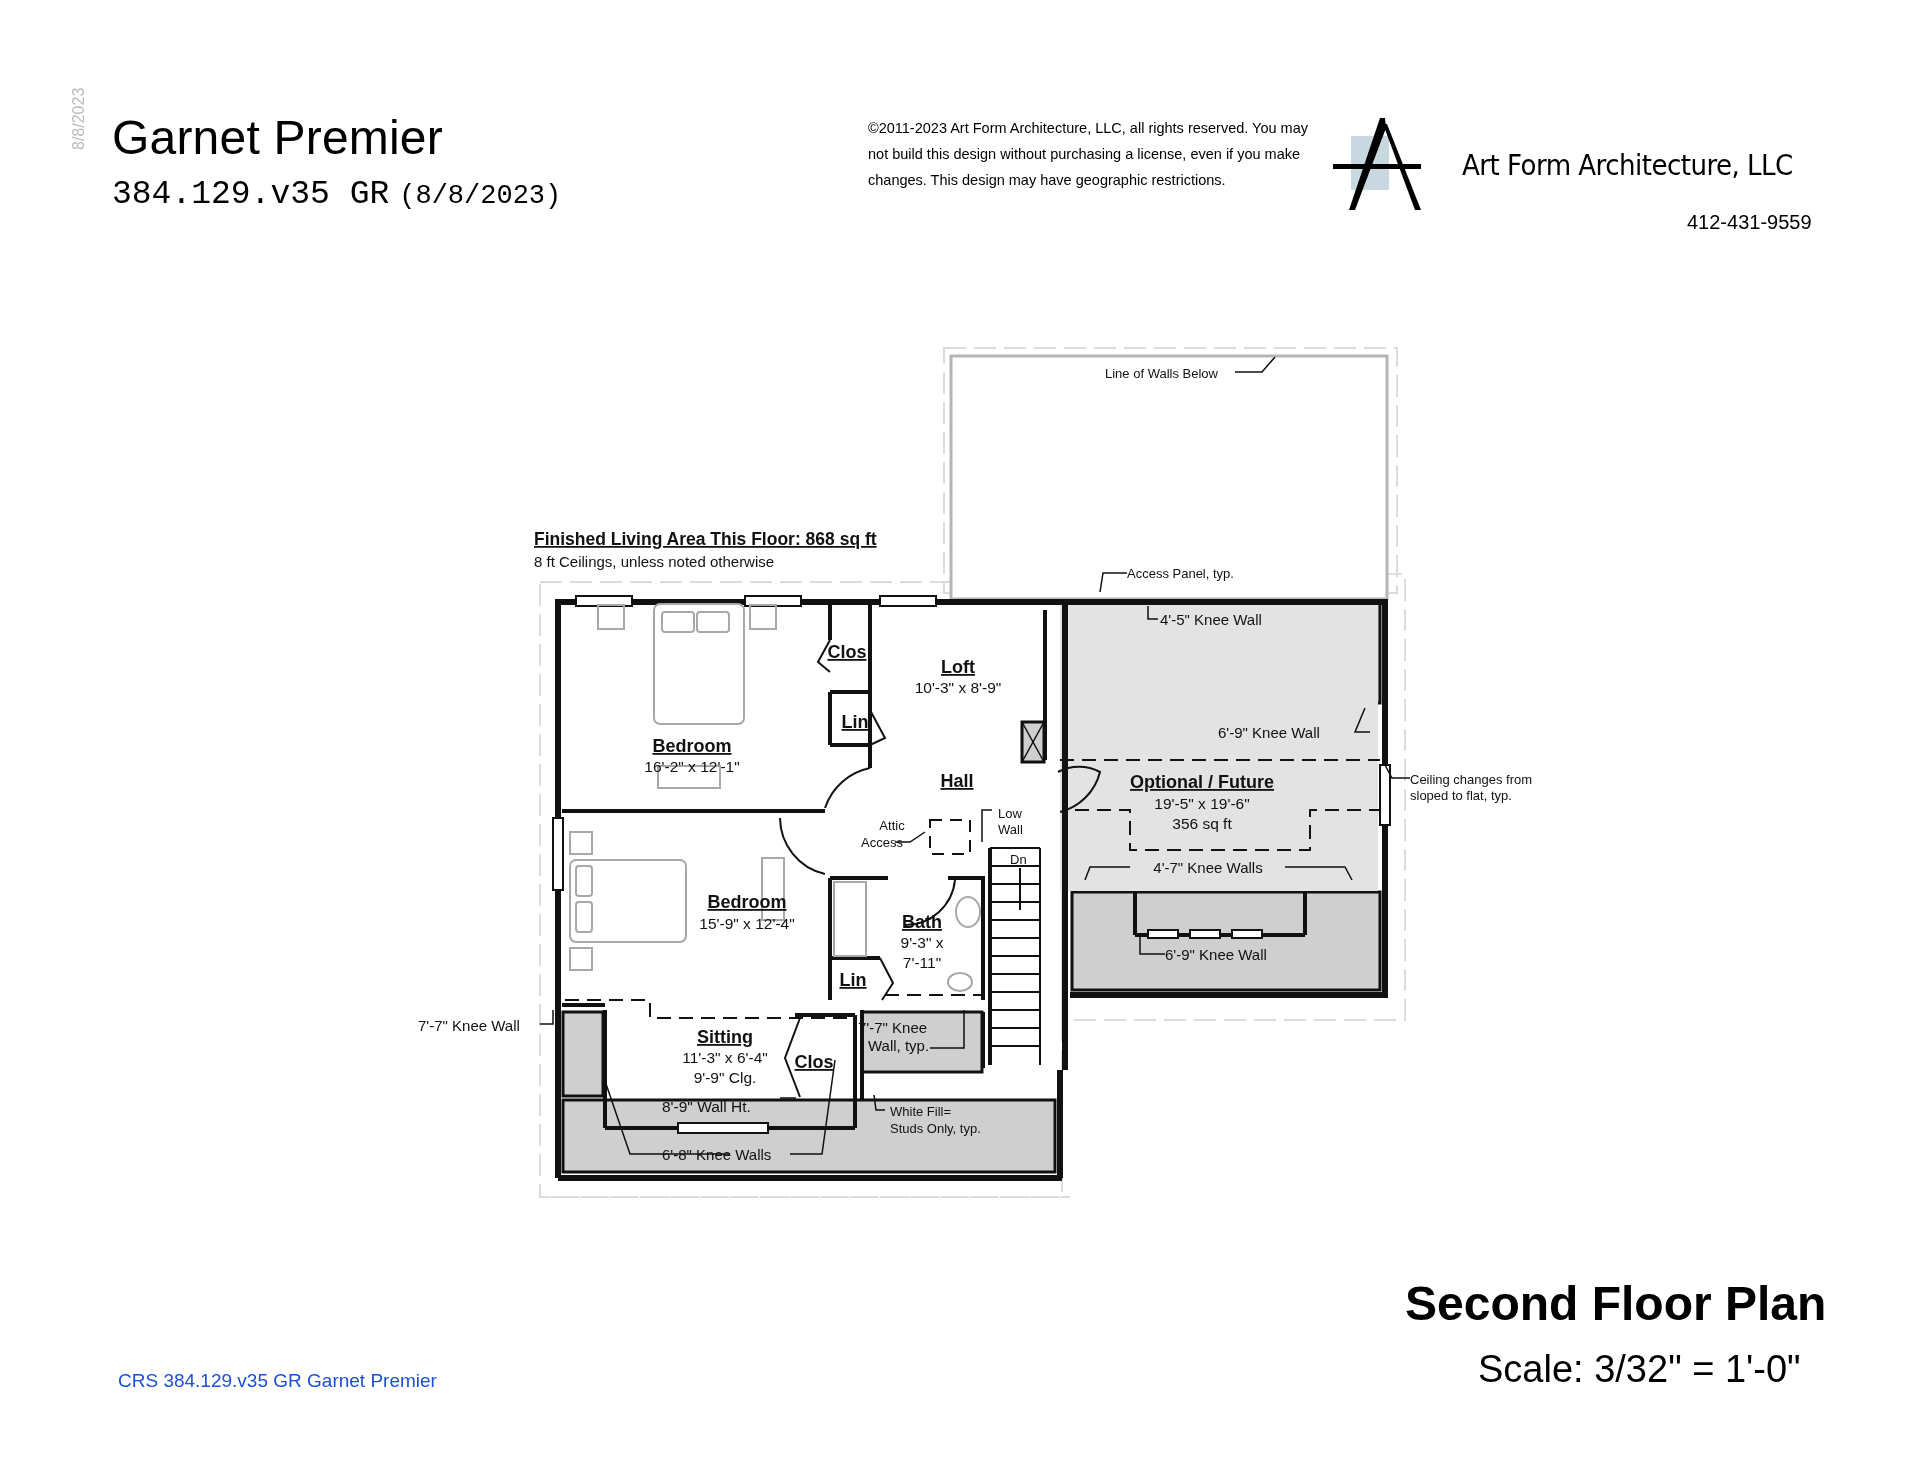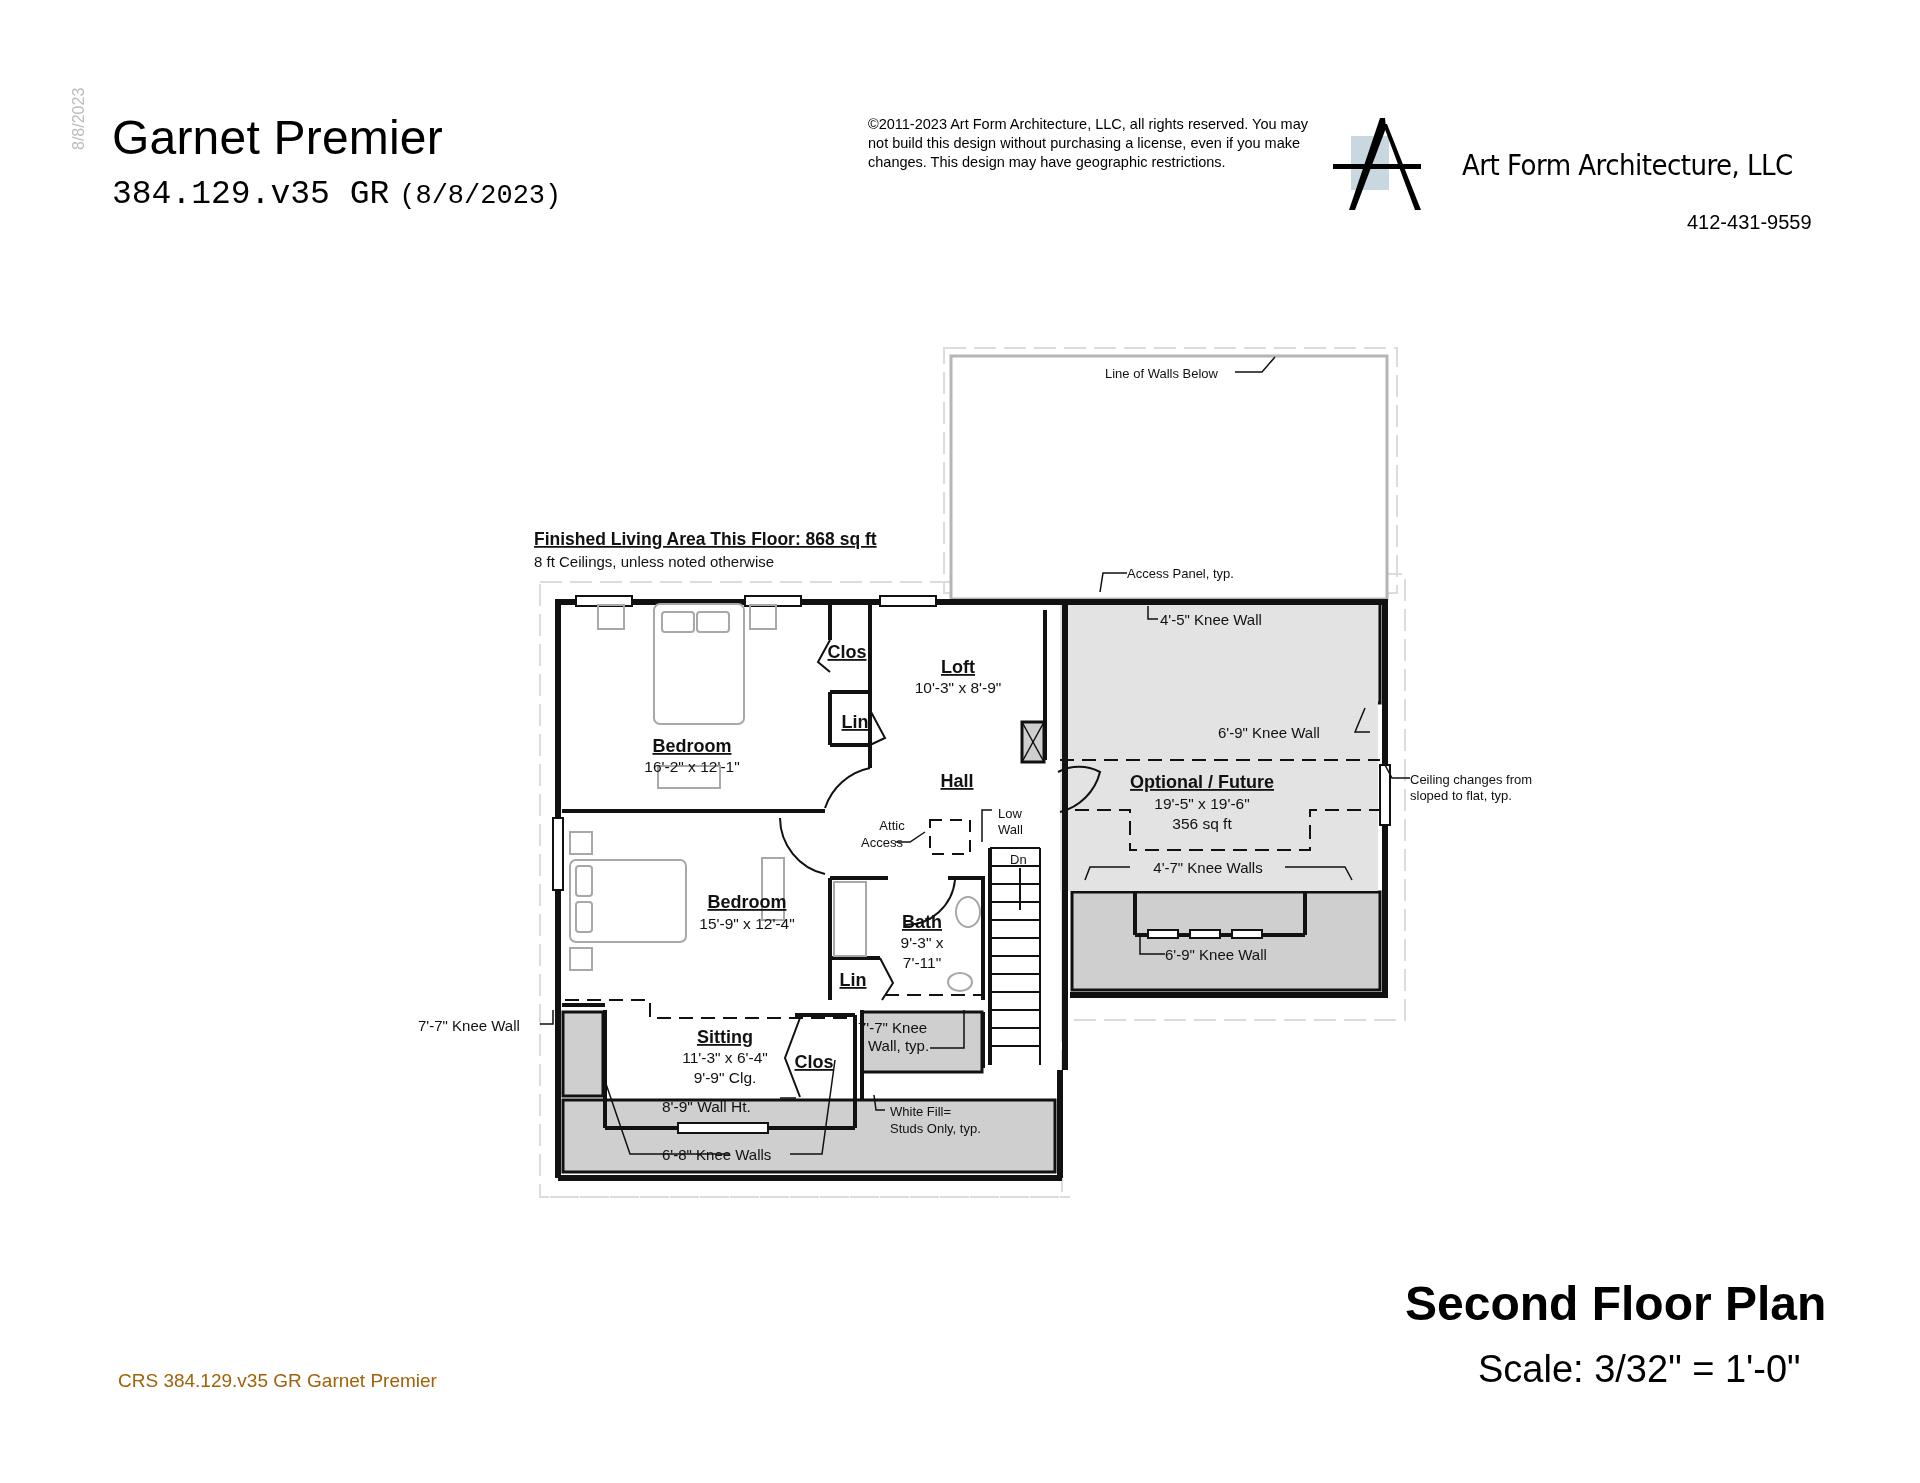--- a/index.html
+++ b/index.html
@@ -2,27 +2,27 @@
 <html><head>
 <meta charset="utf-8">
 <style>
   html,body{margin:0;padding:0;background:#ffffff;}
   body{width:1920px;height:1483px;position:relative;overflow:hidden;font-family:"Liberation Sans",sans-serif;color:#000;}
   .abs{position:absolute;white-space:nowrap;}
   .title{left:112px;top:110px;font-size:48px;font-weight:normal;letter-spacing:0.2px;}
   .subtitle{left:112px;top:176px;font-size:33px;font-family:Liberation Mono, monospace;}
   .subtitle .date{font-size:27px;margin-left:10px;}
   .side-date{left:70px;top:150px;font-size:16px;color:#bbbbbb;transform:rotate(-90deg);transform-origin:left top;}
-  .copyright{left:868px;top:115px;font-size:14.5px;line-height:19px;white-space:normal;width:460px;}
+  .copyright{left:868px;top:115px;font-size:14.5px;line-height:26px;white-space:normal;width:460px;}
   .company{left:1462px;top:148px;font-size:29px;font-family:"DejaVu Sans",sans-serif;font-weight:normal;letter-spacing:-0.6px;transform:scaleX(0.9);transform-origin:left top;}
   .phone{left:1687px;top:211px;font-size:20px;}
   .logo{left:1333px;top:118px;width:90px;height:92px;}
   .plan-title{left:1405px;top:1276px;font-size:48px;font-weight:bold;}
   .plan-scale{left:1478px;top:1348px;font-size:38px;}
-  .watermark{left:118px;top:1370px;font-size:19px;color:#a16207;}
+  .watermark{left:118px;top:1370px;font-size:19px;color:#1d4ed8;}
   svg.plan{position:absolute;left:0;top:0;}
   svg text{font-family:"Liberation Sans",sans-serif;fill:#111;}
   .lbl-room{font-weight:bold;font-size:18px;text-decoration:underline;}
   .lbl-dim{font-size:15.5px;}
   .lbl-note{font-size:15px;}
   .lbl-small{font-size:13px;}
 </style>
 </head>
 <body>
 

